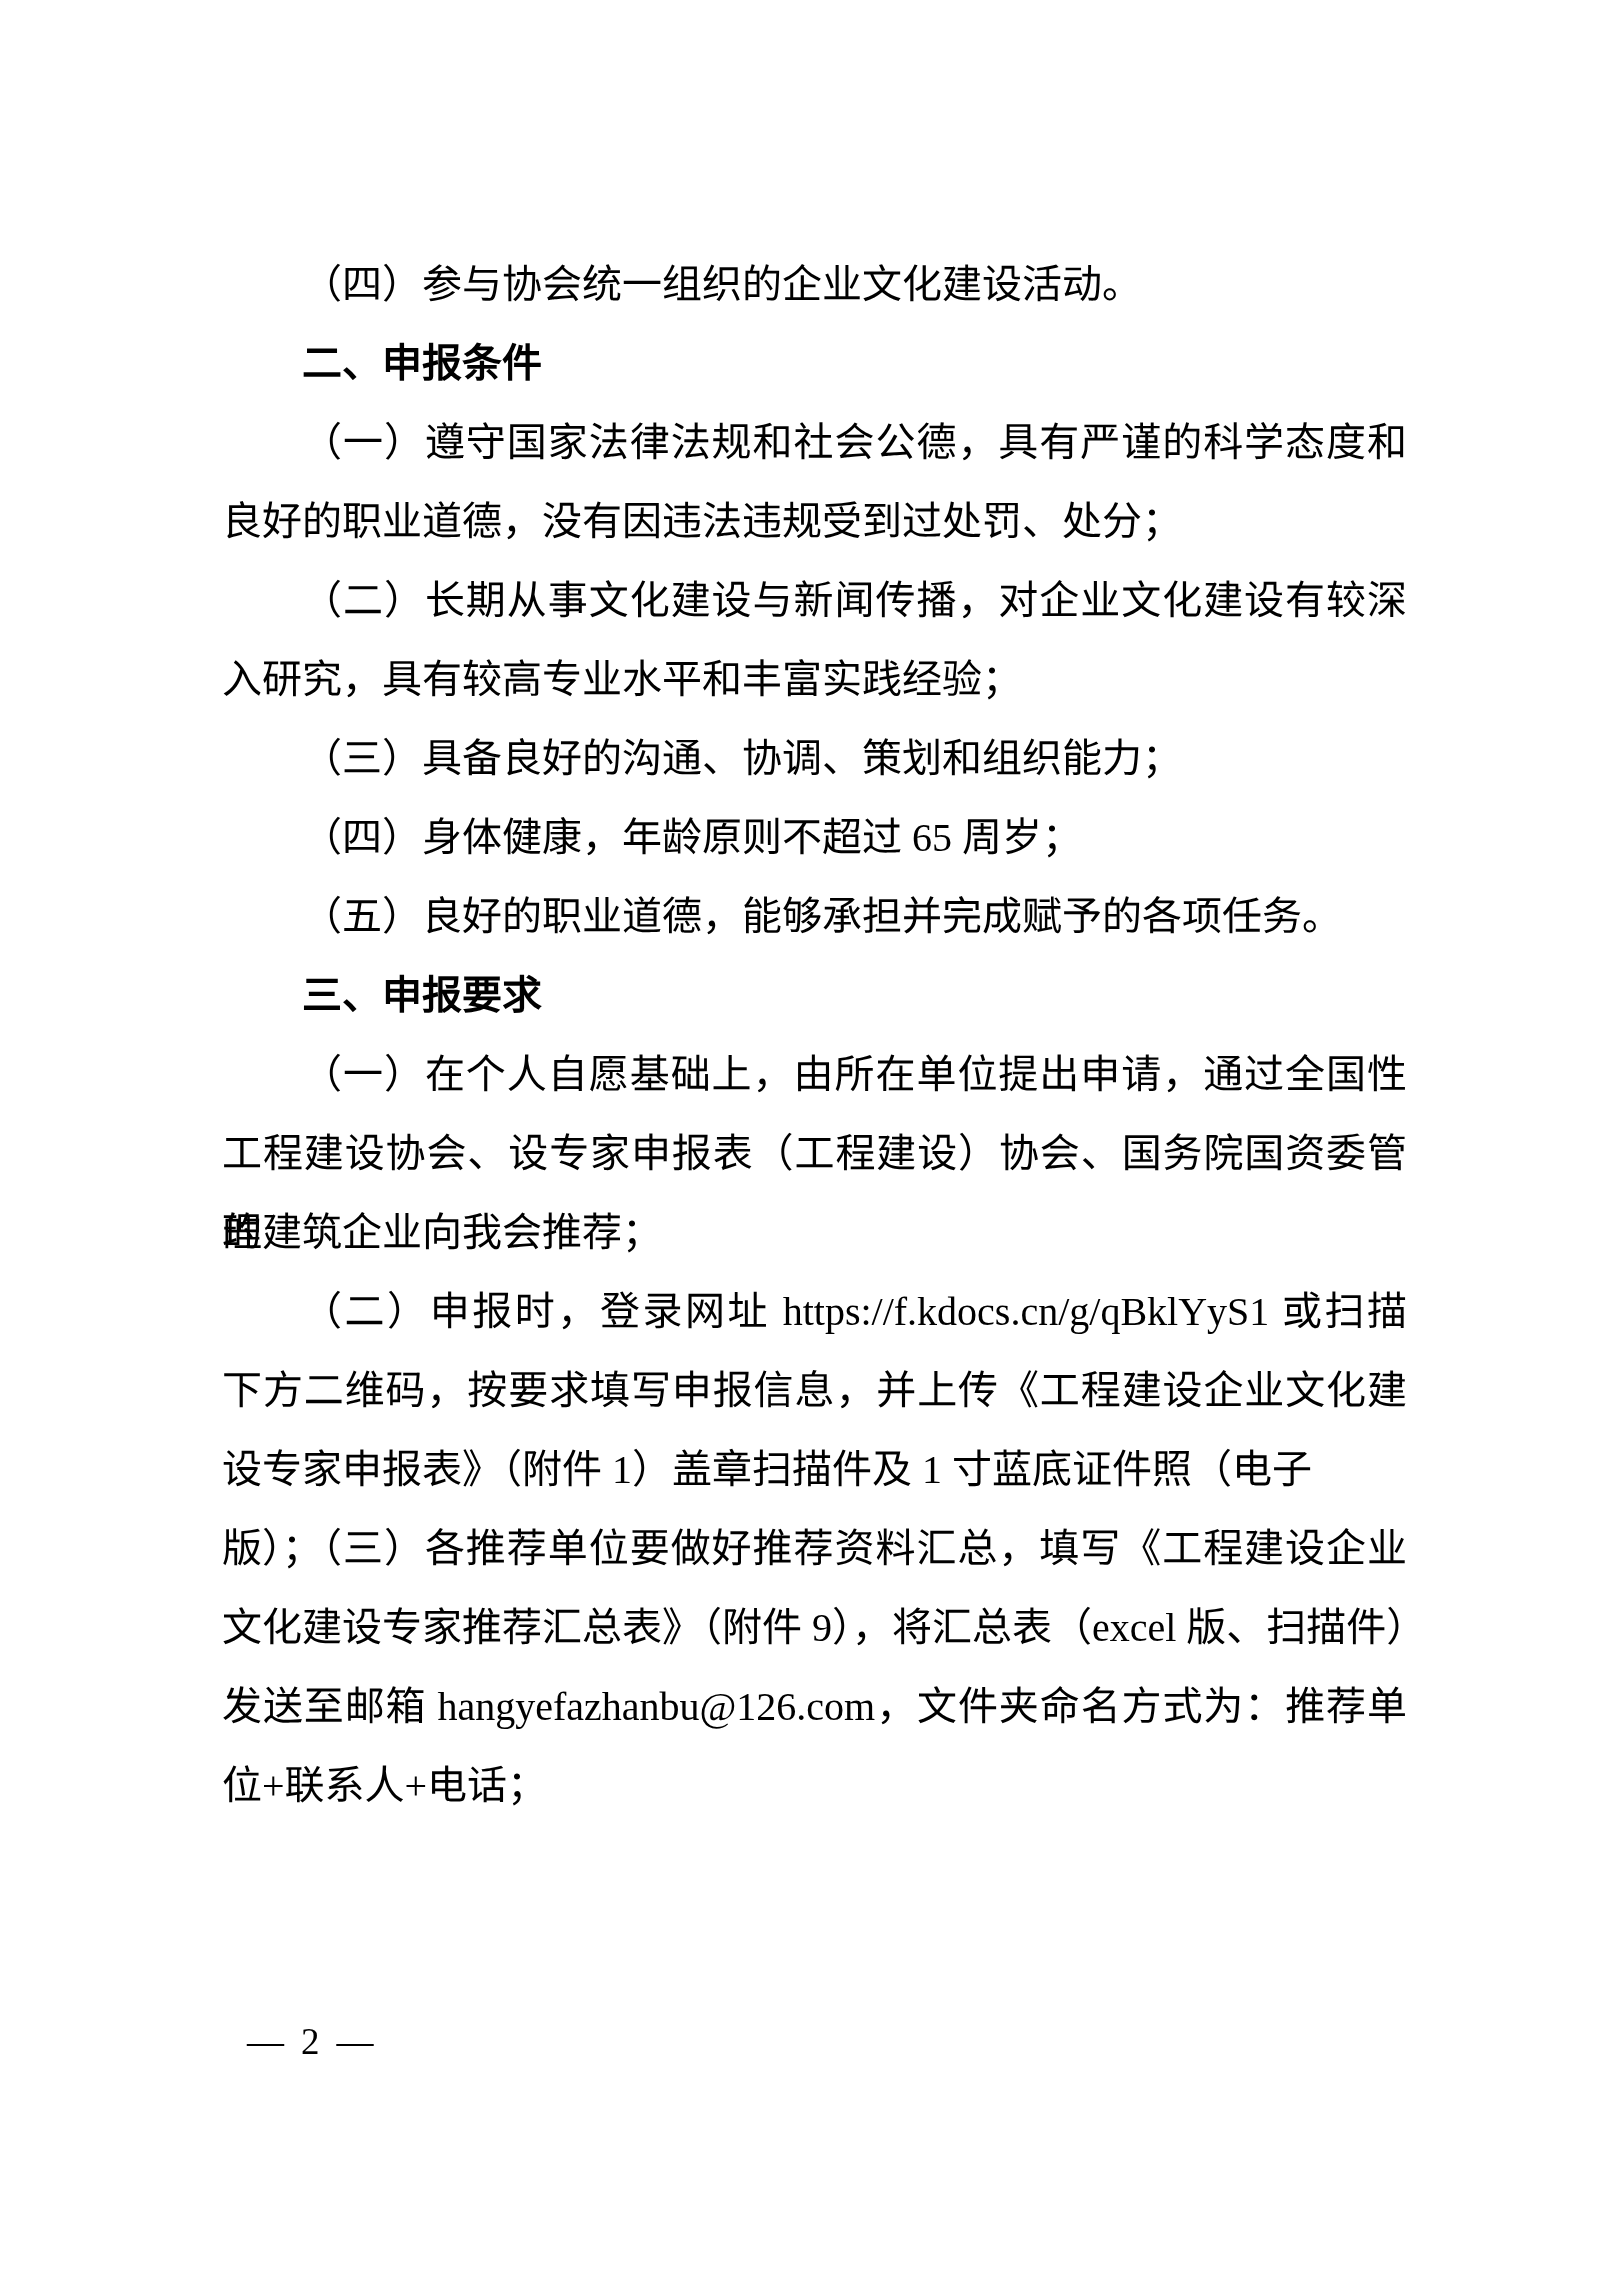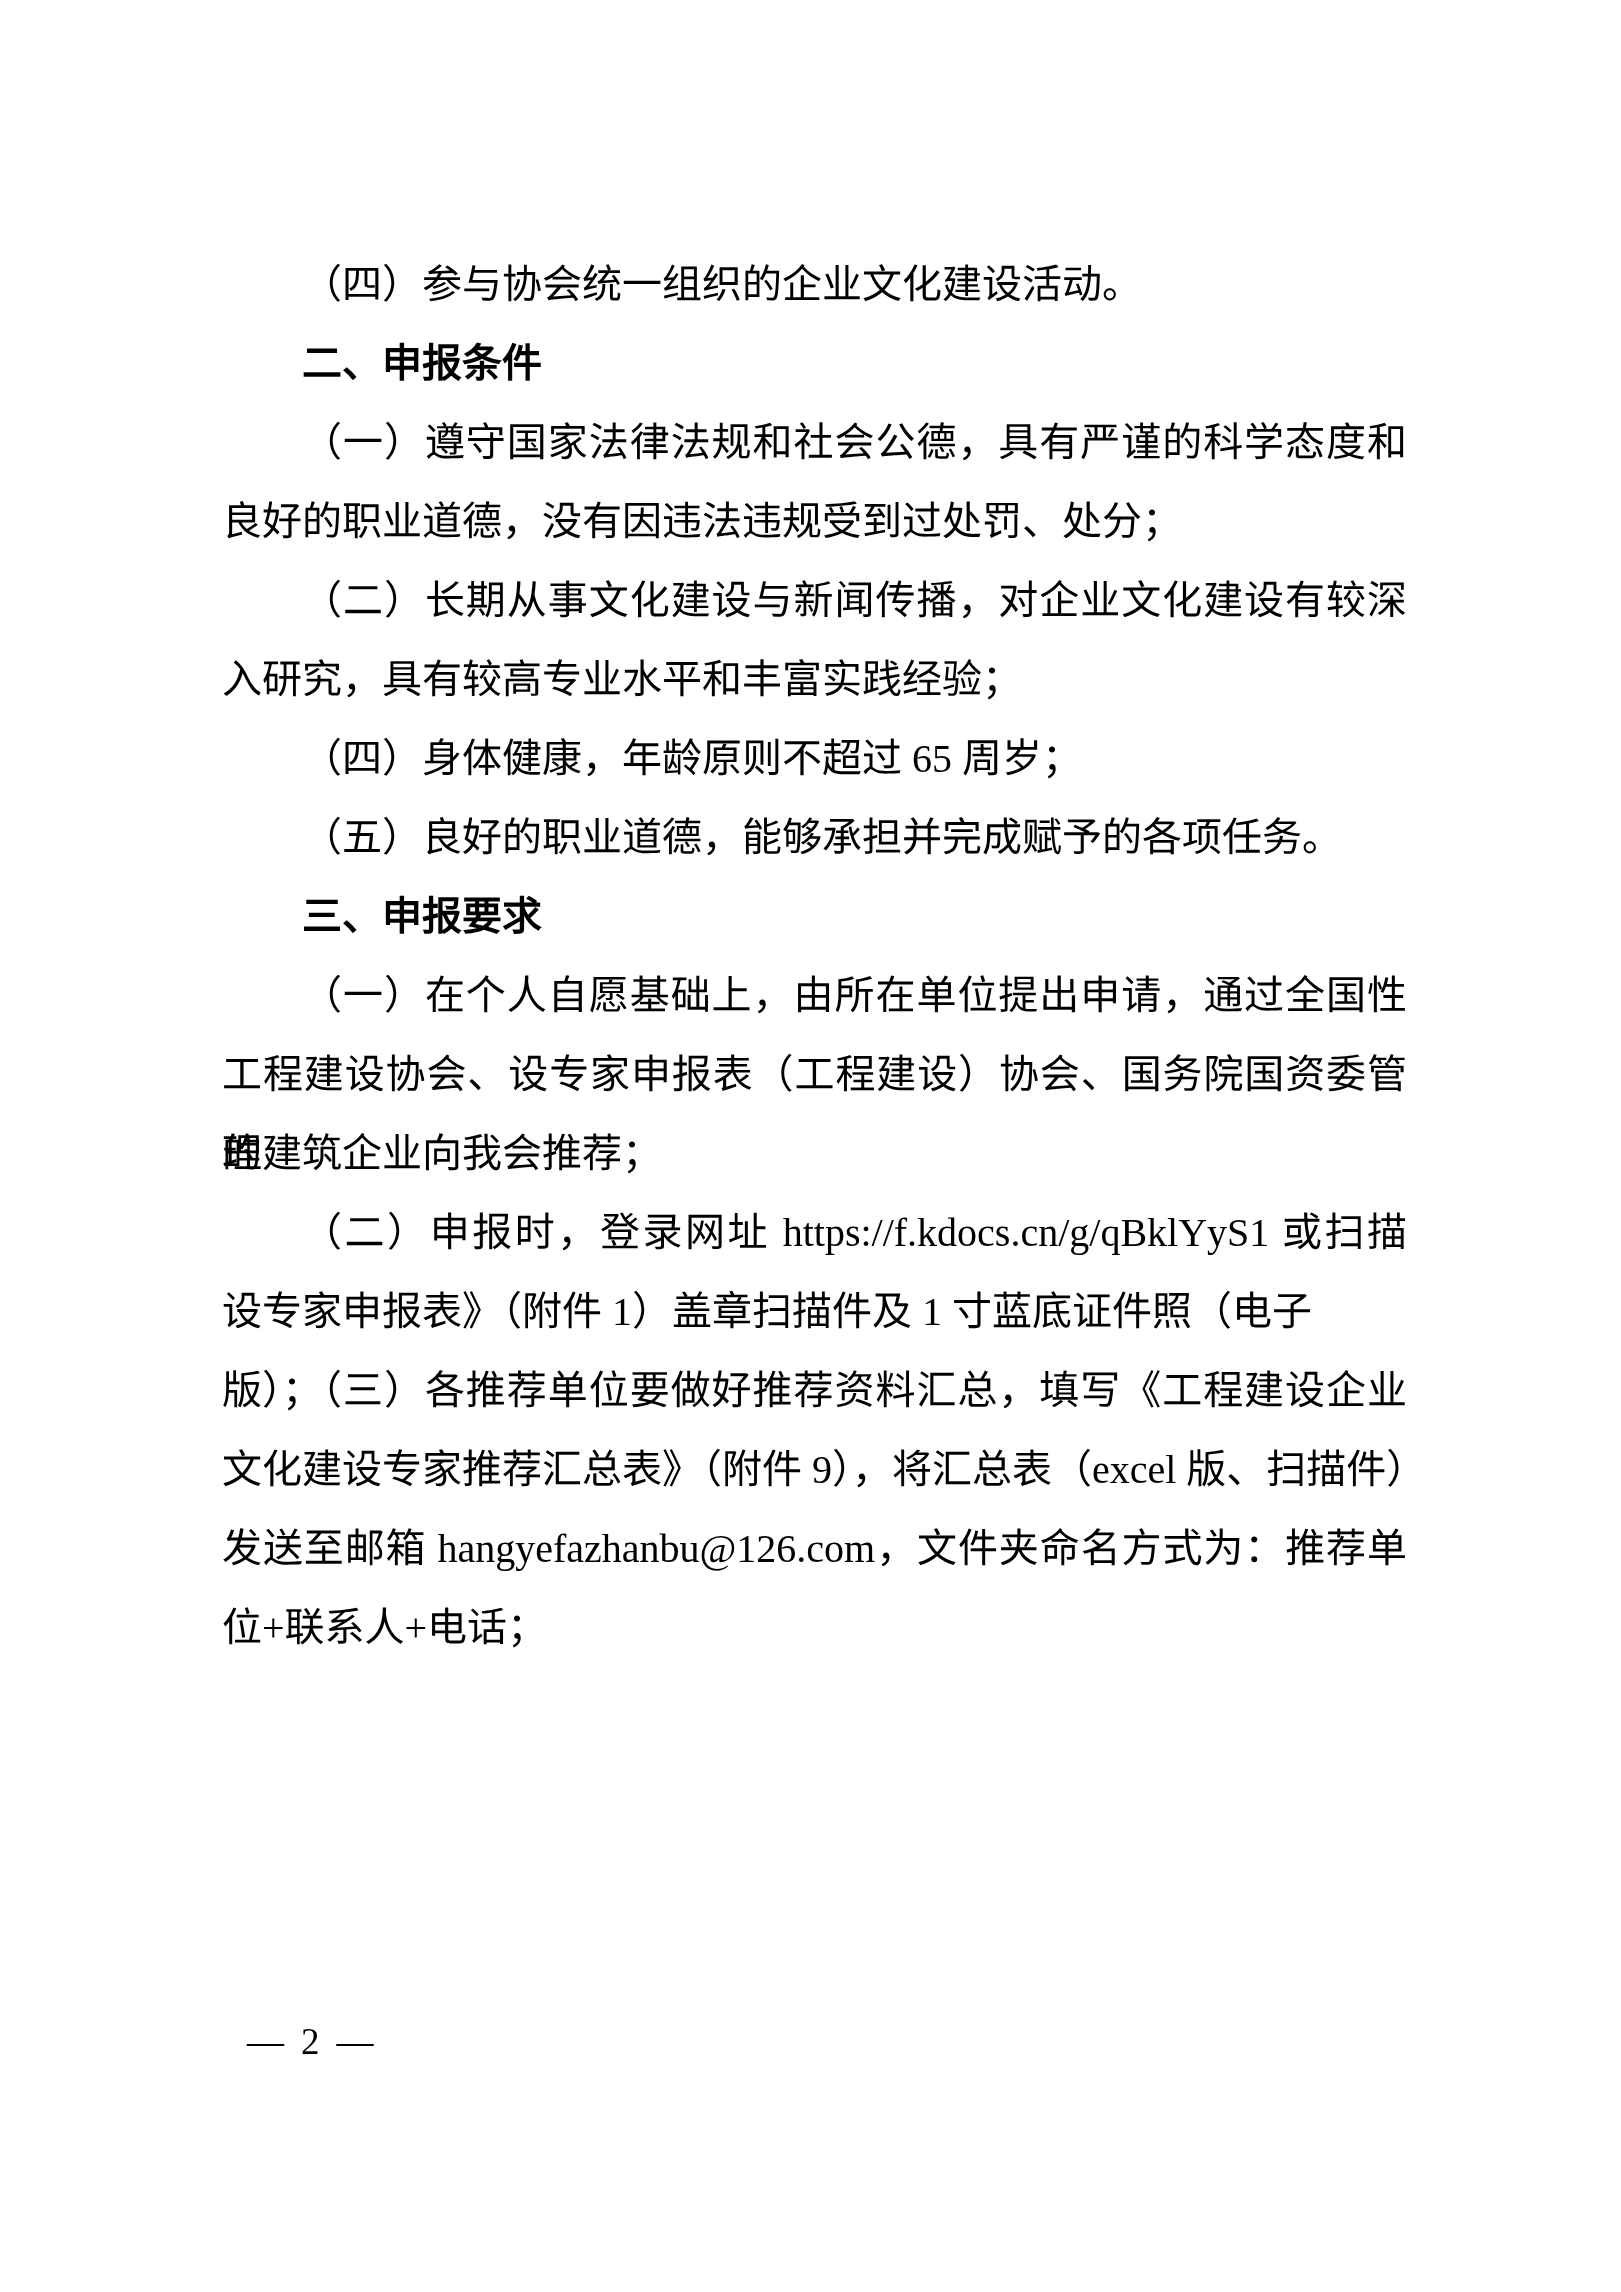--- a/index.html
+++ b/index.html
@@ -55,27 +55,29 @@
 <body>
 
 <div class="page">
   <main class="text-block" id="doc-body">
       <div class="line indent">（四）参与协会统一组织的企业文化建设活动。</div>
       <div class="line heading indent">二、申报条件</div>
       <div class="line indent fill">（一）遵守国家法律法规和社会公德，具有严谨的科学态度和</div>
       <div class="line">良好的职业道德，没有因违法违规受到过处罚、处分；</div>
       <div class="line indent fill">（二）长期从事文化建设与新闻传播，对企业文化建设有较深</div>
       <div class="line">入研究，具有较高专业水平和丰富实践经验；</div>
+      <div class="line indent">（三）具备良好的沟通、协调、策划和组织能力；</div>
       <div class="line indent">（四）身体健康，年龄原则不超过 65 周岁；</div>
       <div class="line indent">（五）良好的职业道德，能够承担并完成赋予的各项任务。</div>
       <div class="line heading indent">三、申报要求</div>
       <div class="line indent fill">（一）在个人自愿基础上，由所在单位提出申请，通过全国性</div>
       <div class="line fill">工程建设协会、设专家申报表（工程建设）协会、国务院国资委管理</div>
       <div class="line">的建筑企业向我会推荐；</div>
       <div class="line indent fill">（二）申报时，登录网址 https://f.kdocs.cn/g/qBklYyS1 或扫描</div>
+      <div class="line fill">下方二维码，按要求填写申报信息，并上传《工程建设企业文化建</div>
       <div class="line">设专家申报表》（附件 1）盖章扫描件及 1 寸蓝底证件照（电子版）；</div>
       <div class="line indent fill">（三）各推荐单位要做好推荐资料汇总，填写《工程建设企业</div>
       <div class="line fill">文化建设专家推荐汇总表》（附件 9），将汇总表（excel 版、扫描件）</div>
       <div class="line fill">发送至邮箱 hangyefazhanbu@126.com，文件夹命名方式为：推荐单</div>
       <div class="line">位+联系人+电话；</div>
     </main>
   <div class="footer">
     <span>— 2 —</span>
   </div>
 </div>

